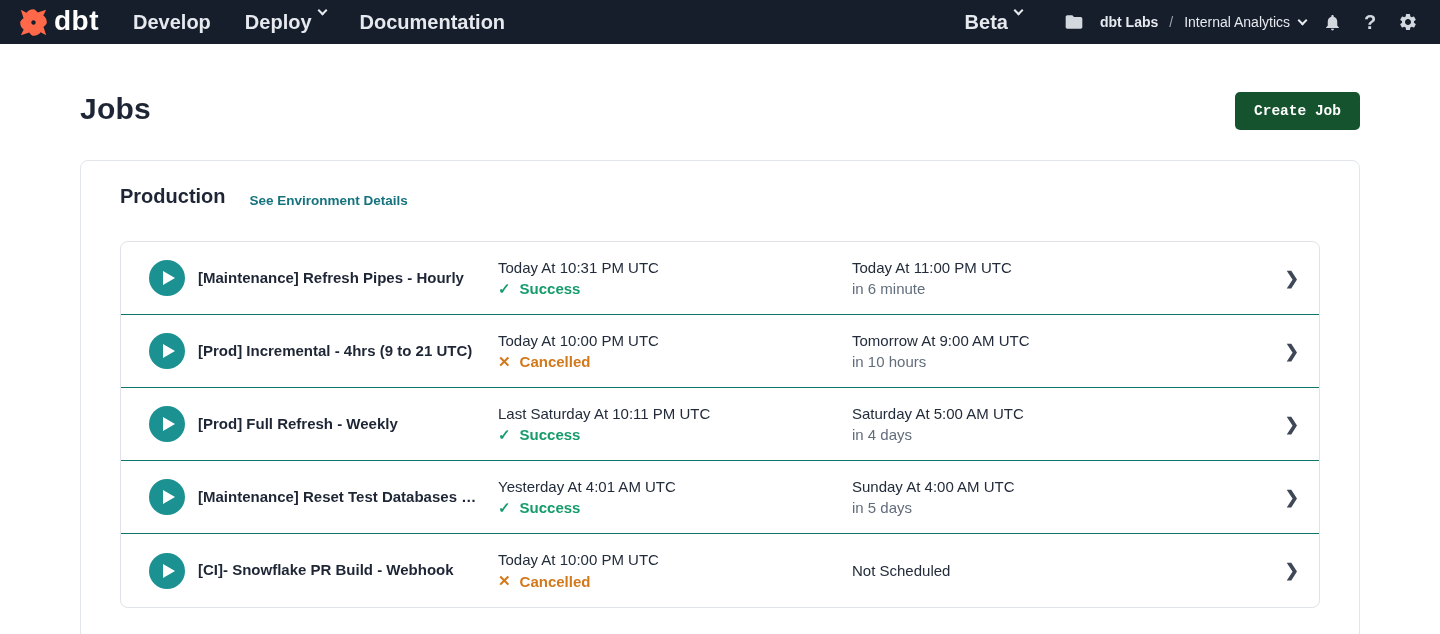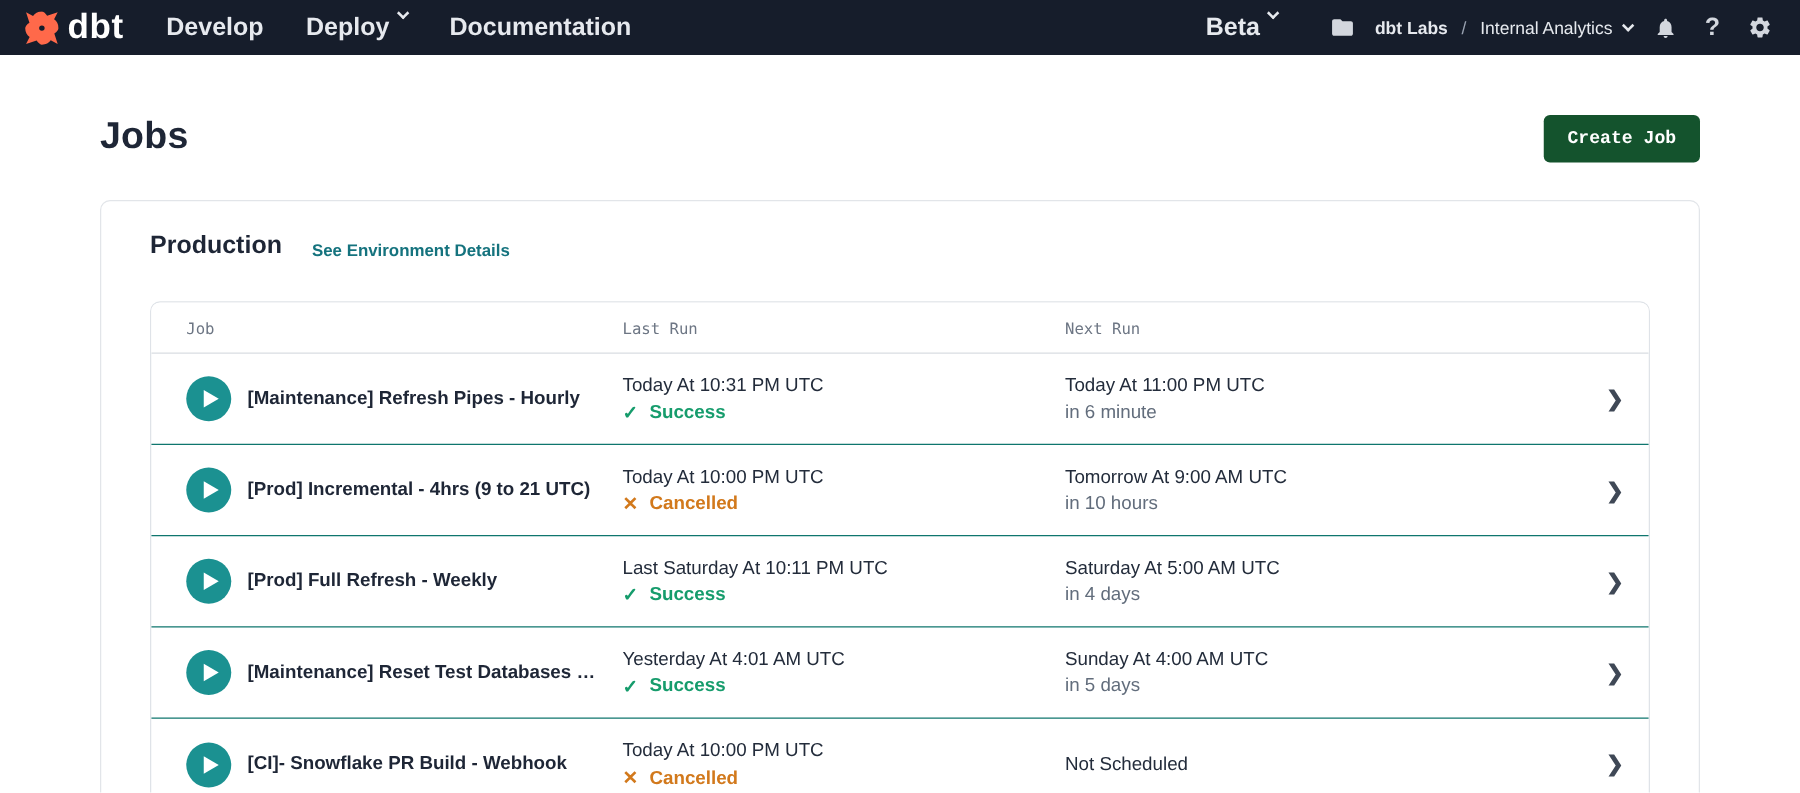--- a/index.html
+++ b/index.html
@@ -131,26 +131,20 @@
     <button class="create-btn">Create Job</button>
   </div>
 
   <section class="env-card">
     <div class="env-head">
       <span class="env-name">Production</span>
       <a class="env-link">See Environment Details</a>
     </div>
 
     <div class="jobs-table">
-      <div class="t-grid t-head">
-        <span>Job</span>
-        <span>Last Run</span>
-        <span>Next Run</span>
-        <span></span>
-      </div>
       <div>
   <div class="t-grid t-row">
     <div class="job-cell">
       <button class="play-btn">
         <span class="play-tri"></span>
       </button>
       <span class="job-name">[Maintenance] Refresh Pipes - Hourly</span>
     </div>
     <div class="run-cell">
       <span class="run-time">Today At 10:31 PM UTC</span>

